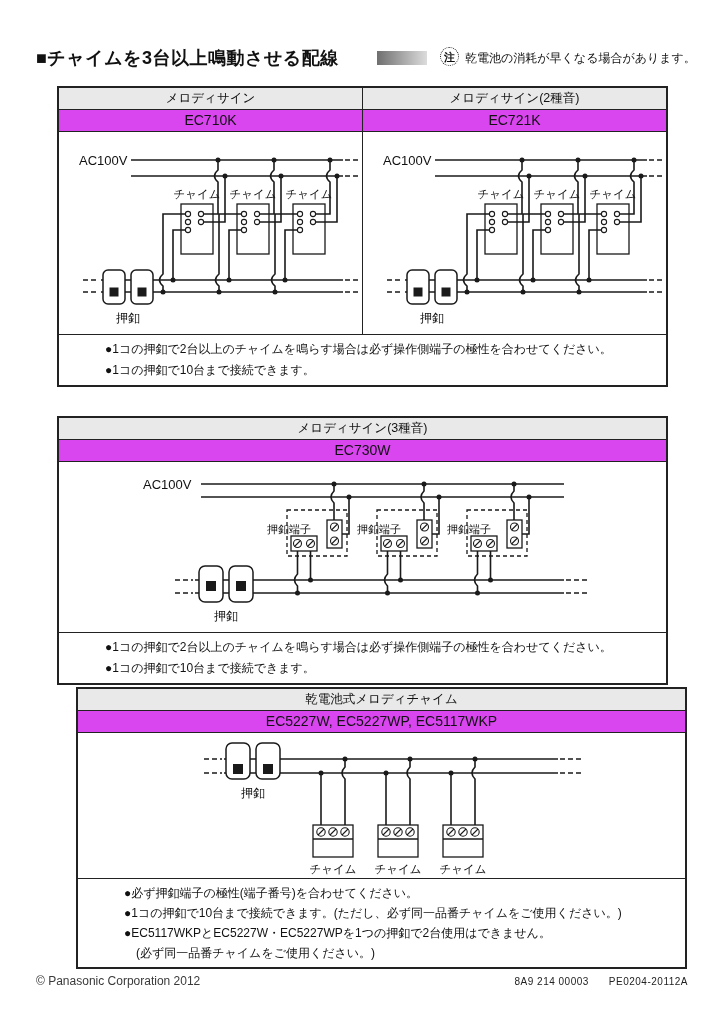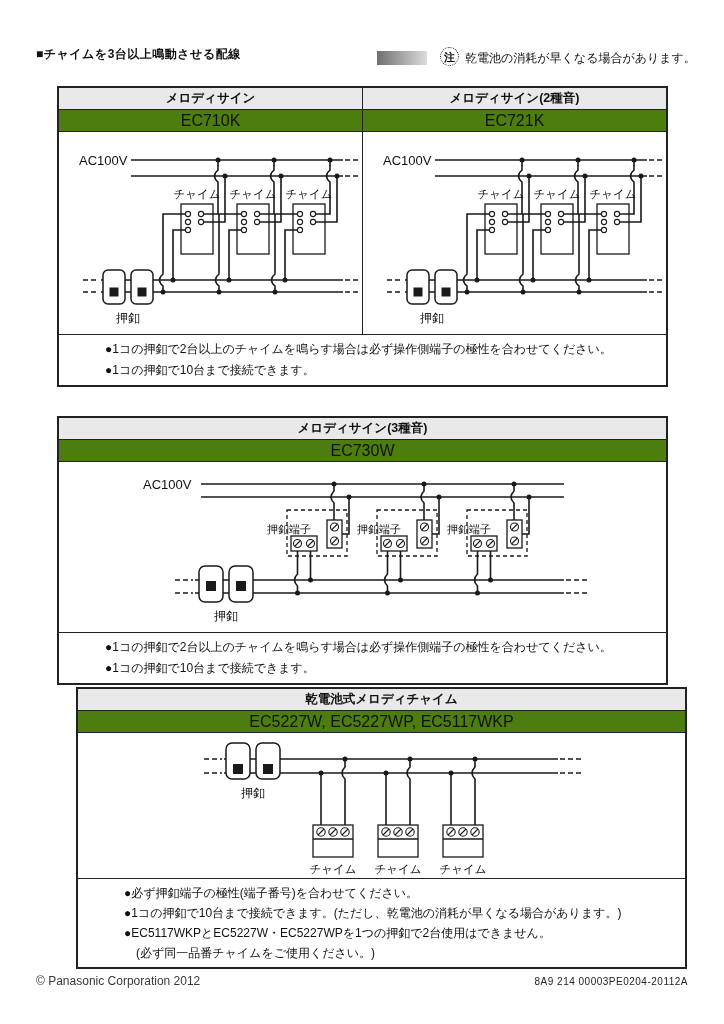--- a/index.html
+++ b/index.html
@@ -1,44 +1,44 @@
 <!DOCTYPE html>
 <html><head>
 <meta charset="utf-8">
 <style>
   html,body{margin:0;padding:0;background:#fff;}
   body{width:724px;height:1024px;font-family:"Liberation Sans","DejaVu Sans",sans-serif;color:#111;}
   .page{position:relative;width:724px;height:1024px;background:#fff;overflow:hidden;}
 
   
   .title-row{position:absolute;left:36px;top:46px;width:660px;height:26px;}
-  .page-title{position:absolute;left:0;top:0;margin:0;font-size:12px;font-weight:bold;letter-spacing:0.5px;white-space:nowrap;}
+  .page-title{position:absolute;left:0;top:0;margin:0;font-size:18px;font-weight:bold;letter-spacing:0.5px;white-space:nowrap;}
   .grad-bar{position:absolute;left:341px;top:5px;width:50px;height:14px;background:linear-gradient(90deg,#6f6f6f,#dcdcdc);}
   .note-badge{position:absolute;left:404px;top:1px;width:19px;height:19px;border:1.5px dotted #222;border-radius:50%;font-size:11px;line-height:19px;text-align:center;box-sizing:border-box;font-weight:bold;}
   .note-text{position:absolute;left:429px;top:4px;font-size:12px;white-space:nowrap;}
 
   
   .tbl{position:absolute;left:57px;width:611px;border:2px solid #222;background:#fff;box-sizing:border-box;}
   .row{display:flex;border-bottom:1px solid #222;box-sizing:border-box;}
   .cell{flex:1;text-align:center;box-sizing:border-box;}
   .two .cell + .cell{border-left:1px solid #222;}
   .r-hdr{height:22px;}
-  .r-hdr .cell{background:#e9e9e9;font-weight:bold;font-size:12.5px;line-height:21px;}
+  .r-hdr .cell{background:#e9e9e9;font-weight:normal;font-size:12.5px;line-height:21px;}
   .r-model{height:22px;}
-  .r-model .cell{background:#4d7c0f;font-size:16px;line-height:21px;}
+  .r-model .cell{background:#d946ef;font-size:14px;line-height:21px;}
   .r-diag .cell{background:#fff;padding:0;}
   .notes{padding:4px 8px 4px 46px;font-size:12px;line-height:21px;background:#fff;}
   .notes.tight{line-height:20px;padding-top:4px;}
   svg{display:block;}
   svg text{font-family:"Liberation Sans","DejaVu Sans",sans-serif;fill:#111;}
 
   
   .footer{position:absolute;left:36px;top:974px;width:652px;display:flex;justify-content:space-between;align-items:baseline;}
   .copyright{font-size:12px;color:#3a3a3a;}
-  .codes{font-size:10px;color:#222;display:flex;gap:0;letter-spacing:0.5px;}
+  .codes{font-size:10px;color:#222;display:flex;gap:20px;letter-spacing:0.5px;}
 </style>
 </head>
 <body>
 
 <div class="page">
 
   <div class="title-row">
     <h1 class="page-title">■チャイムを3台以上鳴動させる配線</h1>
     <div class="grad-bar"></div>
     <div class="note-badge"><span>注</span></div>
@@ -267,21 +267,21 @@
           </g>
           <text x="175" y="64" text-anchor="middle" font-size="12">押釦</text>
           <use href="#cu3" x="0"></use>
             <use href="#cu3" x="65"></use>
             <use href="#cu3" x="130"></use>
         </svg>
       </div>
     </div>
     <div class="notes tight">
       <div>●必ず押釦端子の極性(端子番号)を合わせてください。</div>
-      <div>●1コの押釦で10台まで接続できます。(ただし、乾電池の消耗が早くなる場合があります。)</div>
+      <div>●1コの押釦で10台まで接続できます。(ただし、必ず同一品番チャイムをご使用ください。)</div>
       <div>●EC5117WKPとEC5227W・EC5227WPを1つの押釦で2台使用はできません。</div>
       <div>　(必ず同一品番チャイムをご使用ください。)</div>
     </div>
   </section>
 
   <div class="footer">
     <div class="copyright">© Panasonic Corporation 2012</div>
     <div class="codes">
       <span>8A9 214 00003</span>
       <span>PE0204-20112A</span>

